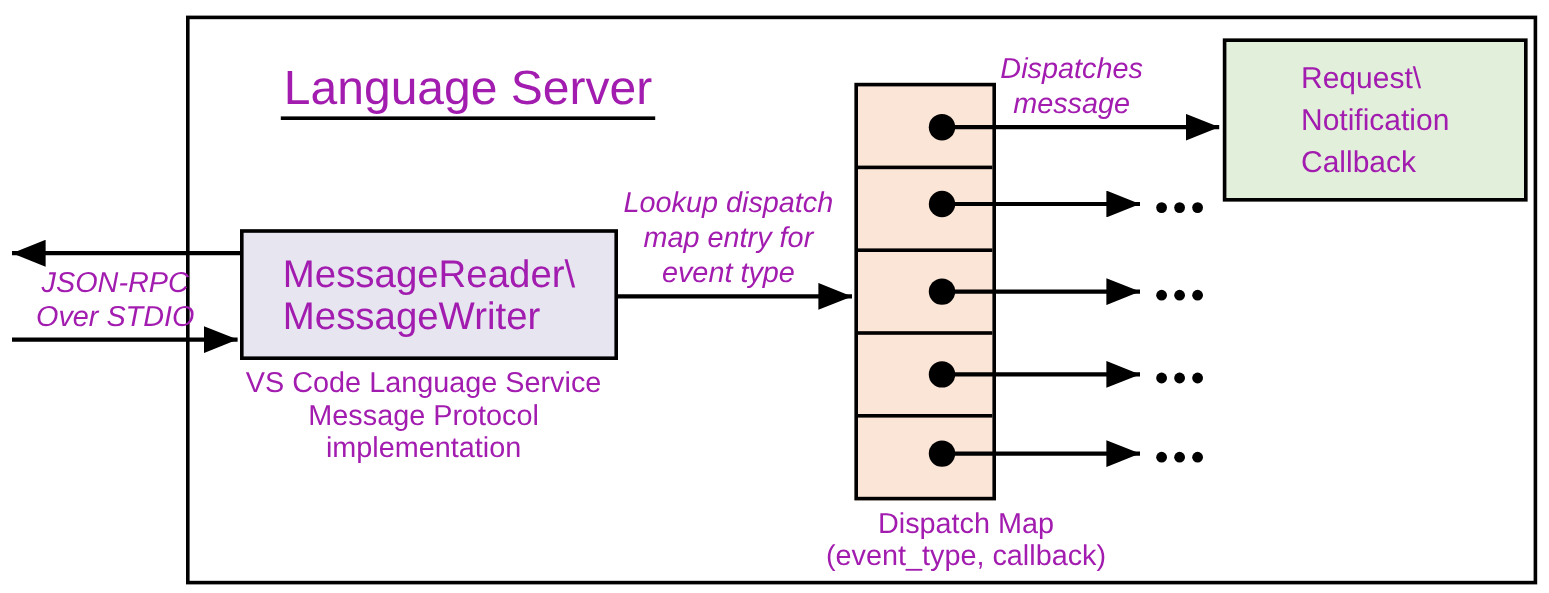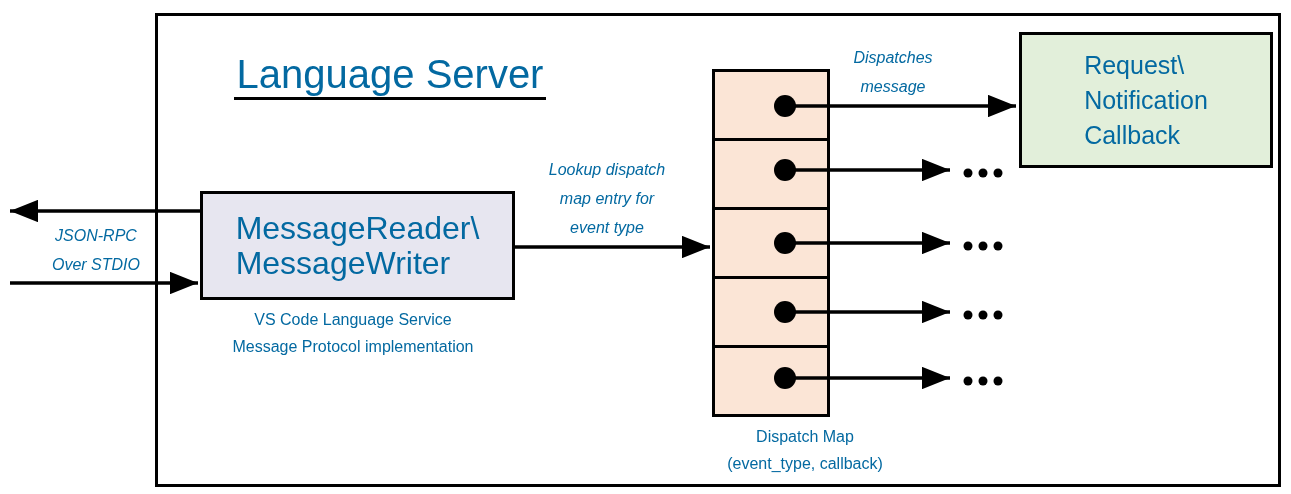--- a/index.html
+++ b/index.html
@@ -3,21 +3,21 @@
 <meta charset="utf-8">
 <style>
   html, body { margin: 0; padding: 0; background: #ffffff; }
   * { box-sizing: border-box; }
   .canvas {
     position: relative;
     width: 1291px;
     height: 494px;
     background: #ffffff;
     font-family: "Liberation Sans", "DejaVu Sans", sans-serif;
-    color: #0369a1;
+    color: #a21caf;
     overflow: hidden;
   }
   .outer-box {
     position: absolute;
     left: 155px; top: 13px;
     width: 1126px; height: 474px;
     border: 3px solid #000000;
     background: transparent;
     z-index: 1;
   }
@@ -68,21 +68,21 @@
     display: flex;
     flex-direction: column;
     z-index: 2;
   }
   .map-cell { flex: 1 1 0; }
   .map-cell + .map-cell { border-top: 3px solid #000000; }
   .lbl {
     position: absolute;
     white-space: pre-line;
     text-align: center;
-    font-size: 16px;
+    font-size: 24px;
     line-height: 29px;
     z-index: 3;
   }
   .italic { font-style: italic; }
   .json-rpc-label   { left: 18px;  top: 221px; width: 156px; }
   .lookup-label     { left: 507px; top: 155px; width: 200px; }
   .dispatch-label   { left: 813px; top: 43px;  width: 160px; }
   .reader-caption   { left: 203px; top: 306px; width: 300px; line-height: 27px; }
   .map-caption      { left: 680px; top: 423px; width: 250px; line-height: 27px; }
   .callback-note    { left: 1022px; top: 190px; width: 250px; line-height: 28.5px; }

